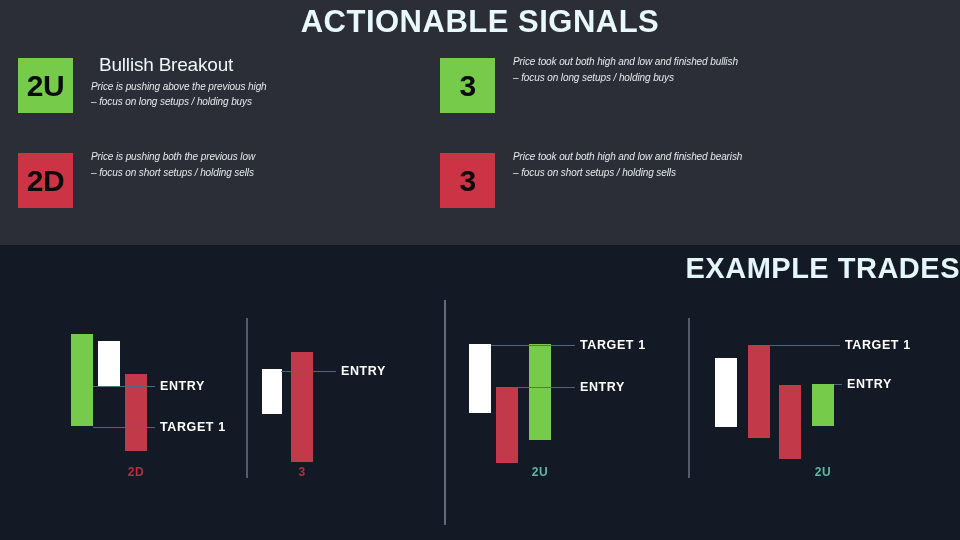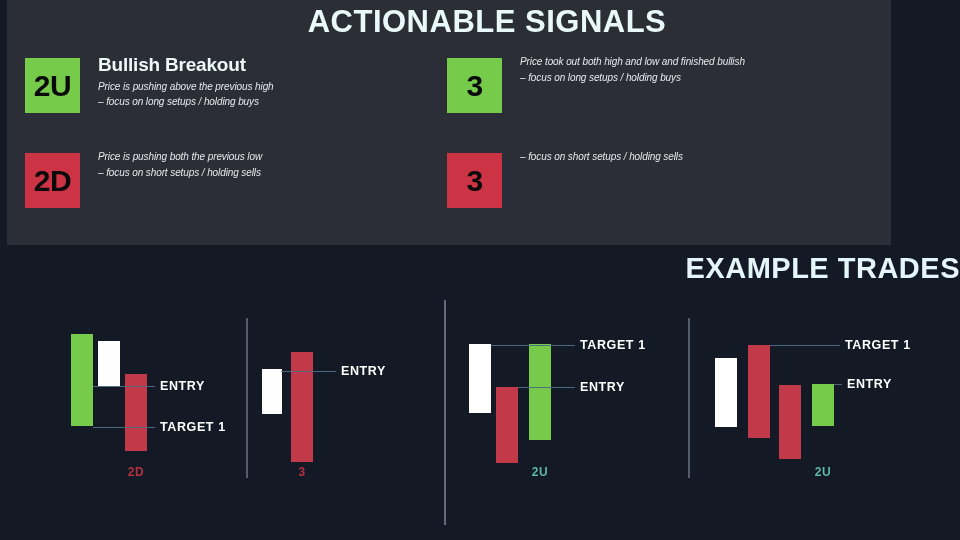--- a/index.html
+++ b/index.html
@@ -6,21 +6,21 @@
   body{
     width:960px;height:540px;overflow:hidden;
     background:#131a26;
     font-family:"Liberation Sans", sans-serif;
     -webkit-font-smoothing:antialiased;
   }
   .page{position:relative;width:960px;height:540px;}
 
   
   .top-section{
-    position:absolute;left:7px;top:0;width:884px;height:245px;
+    position:absolute;left:0;top:0;width:960px;height:245px;
     background:#2b2e36;
   }
   .top-title{
     position:absolute;left:0;top:4px;width:960px;
     text-align:center;
     font-size:31px;font-weight:bold;letter-spacing:0.5px;
     color:#e9f9fb;
   }
 
   .sig-grid{position:absolute;left:0;top:55px;width:960px;height:185px;}
@@ -36,23 +36,24 @@
     display:flex;align-items:center;justify-content:center;
     font-size:30px;font-weight:bold;color:#0a0a0a;
     letter-spacing:-0.5px;
     line-height:1;
   }
   .sig-badge.green{background:#76cc4a;}
   .sig-badge.red{background:#cc3344;}
 
   .sig-body{position:absolute;left:73px;top:-4px;right:0;}
   .sig-title{
-    font-size:19px;font-weight:bold;color:#eef7f9;
+    font-size:19px;font-weight:normal;color:#eef7f9;
     line-height:1.2;margin-bottom:2px;
     letter-spacing:-0.2px;
+    margin-left:8px;
   }
   .sig-desc{
     font-size:10px;font-style:italic;color:#e3eaec;
     line-height:1.55;
     letter-spacing:-0.1px;
   }
 
   
   .bottom-section{
     position:absolute;left:0;top:245px;width:960px;height:295px;
@@ -128,20 +129,21 @@
         <div class="sig-badge red" style="background: rgb(204, 51, 68);">2D</div>
         <div class="sig-body">
           <div class="sig-desc">Price is pushing both the previous low</div>
           <div class="sig-desc">– focus on short setups / holding sells</div>
         </div>
       </div>
 
       <div class="sig c3">
         <div class="sig-badge red" style="background: rgb(204, 51, 68);">3</div>
         <div class="sig-body">
+          <div class="sig-desc">Price took out both high and low and finished bearish</div>
           <div class="sig-desc">– focus on short setups / holding sells</div>
         </div>
       </div>
 
     </div>
   </div>
 
   <div class="bottom-section" style="background: rgb(19, 26, 38);">
 
     <div class="bottom-title">EXAMPLE TRADES</div>

